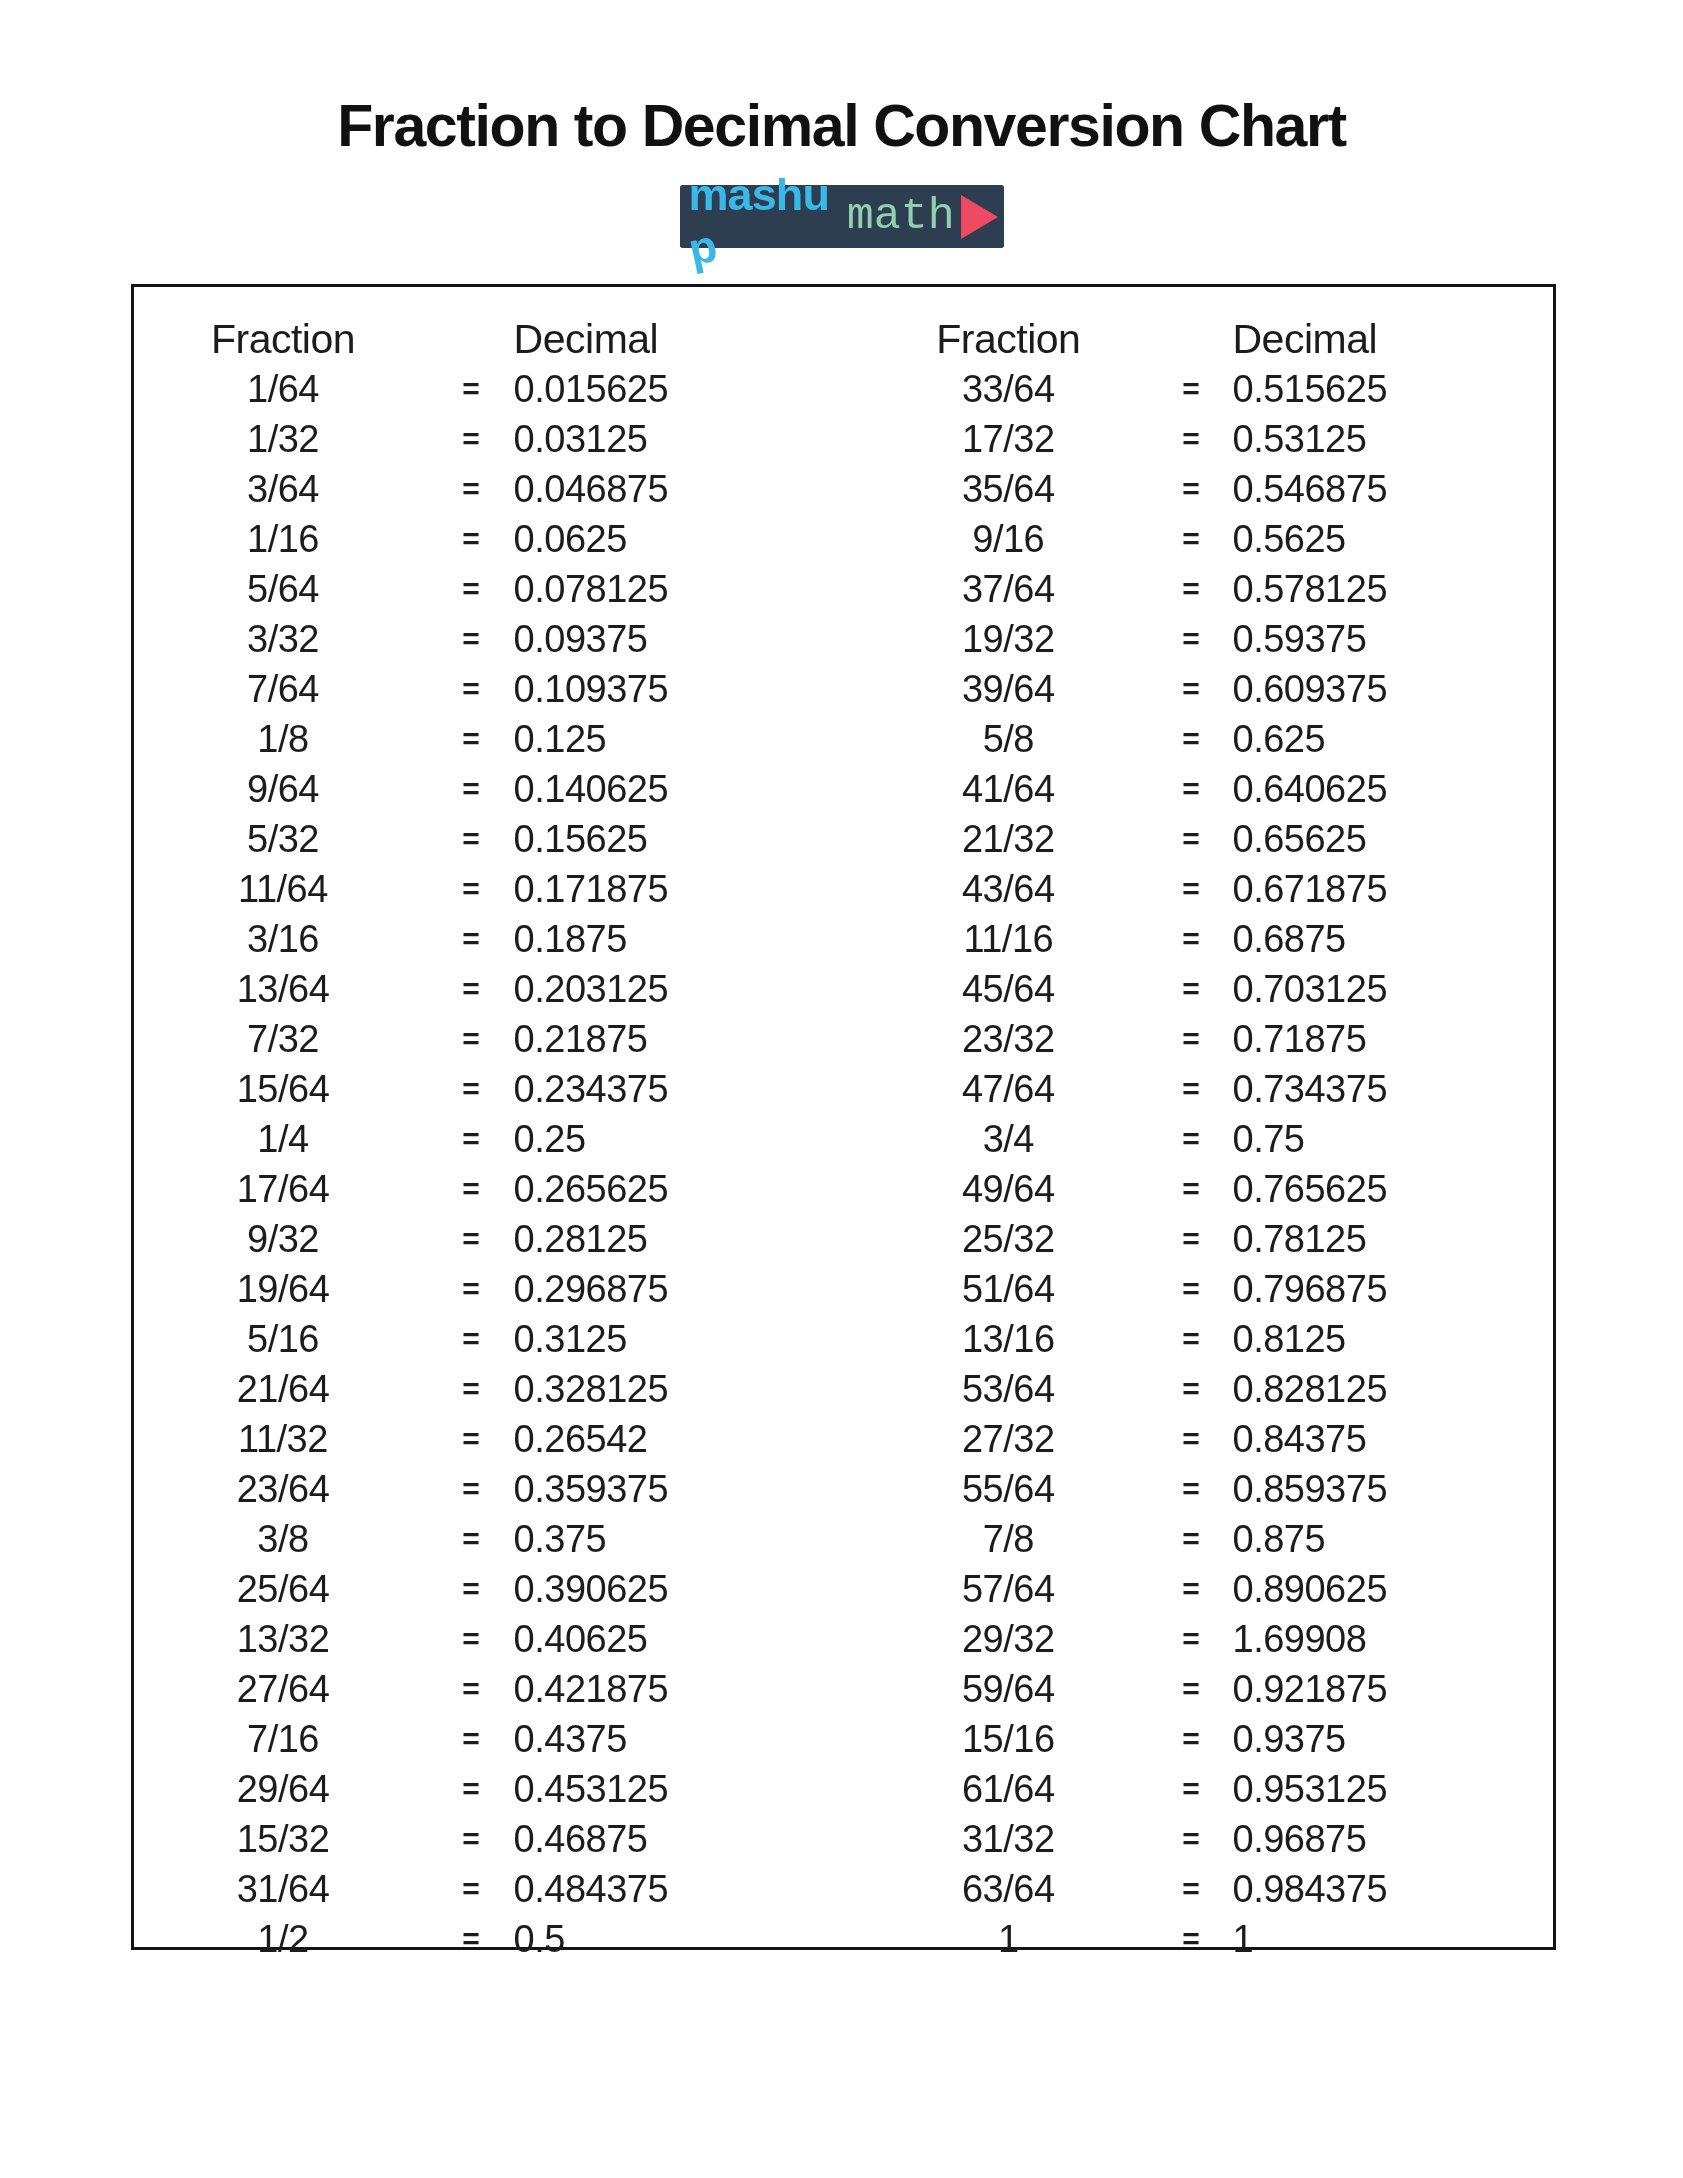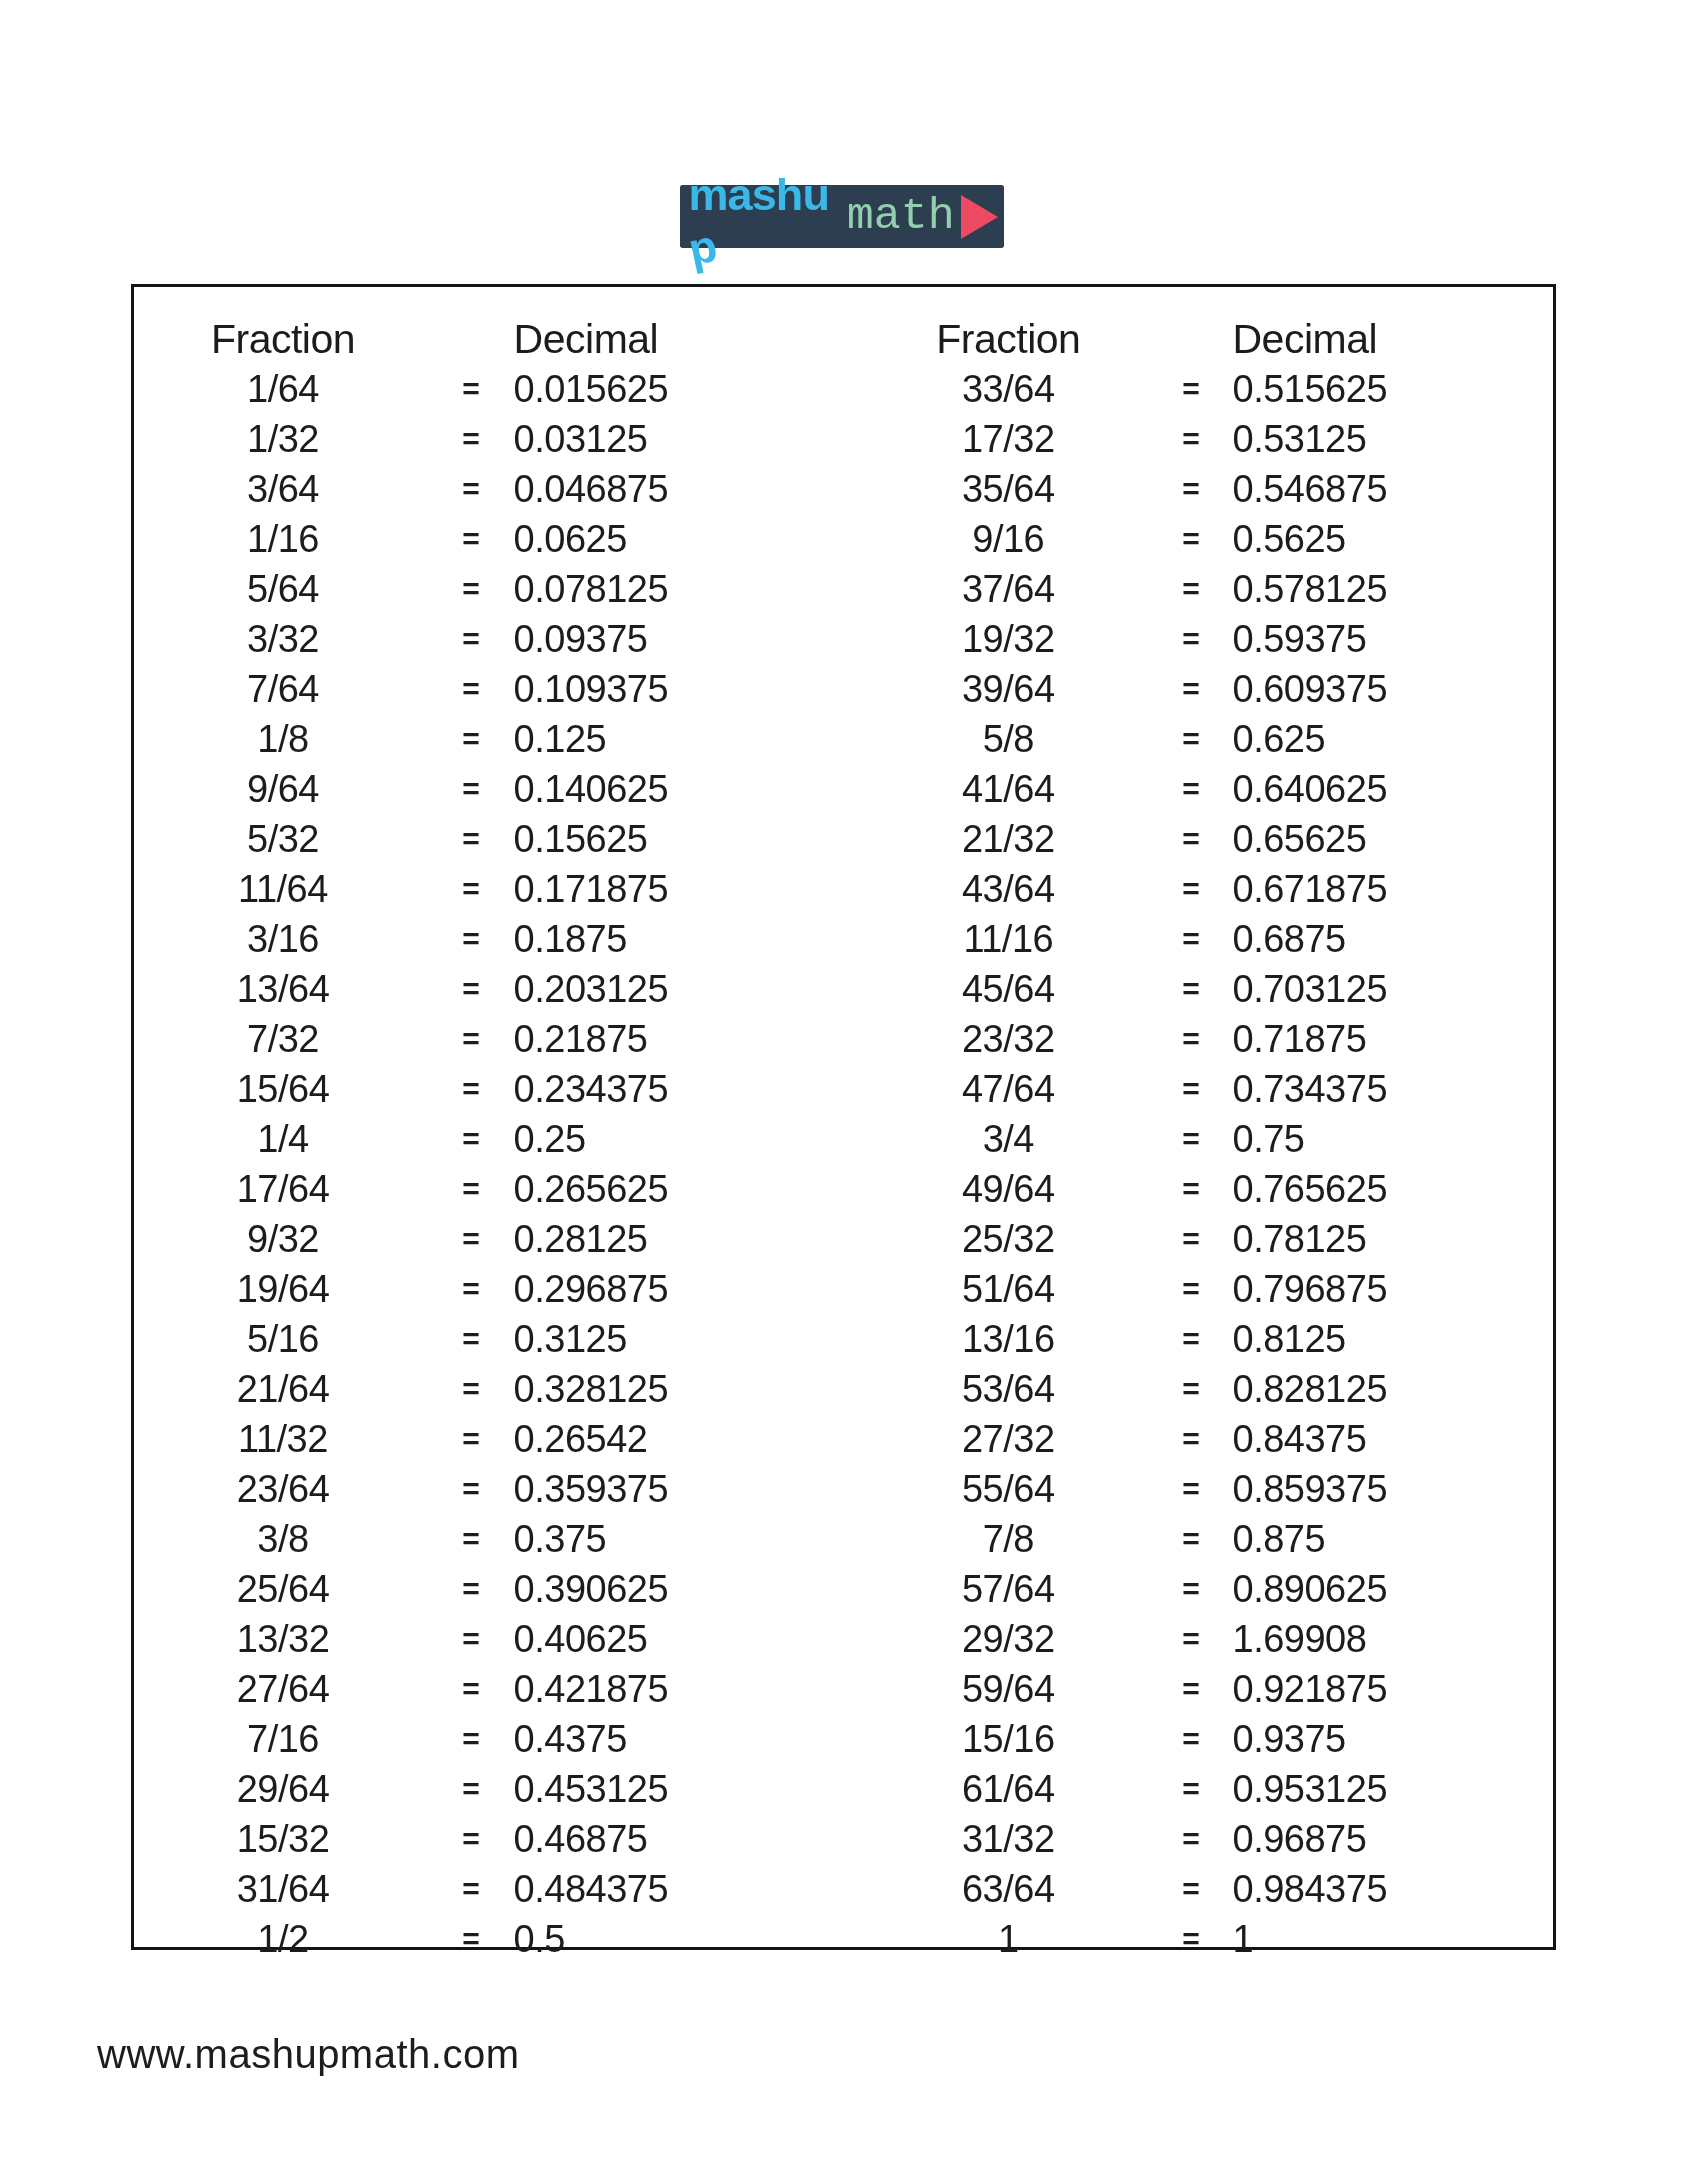--- a/index.html
+++ b/index.html
@@ -109,20 +109,21 @@
     font-weight: 400;
     letter-spacing: 0.5px;
     color: #1d1d1d;
   }
 </style>
 </head>
 <body>
 
 <div class="page">
 
+  <h1 class="title">Fraction to Decimal Conversion Chart</h1>
 
   <div class="logo" style="background: rgb(45, 62, 81);">
     <span class="logo-text-blue" style="color: rgb(58, 184, 232);"><span>mashu</span><span class="logo-p">p</span></span>
     <span class="logo-text-green" style="color: rgb(147, 207, 174);">math</span>
     <span class="logo-triangle" style="border-left-color: rgb(238, 74, 99);"></span>
   </div>
 
   <div class="table">
 
     <section class="half half-left">
@@ -522,16 +523,15 @@
   <div class="row">
     <div class="cell-fraction">1</div>
     <div class="cell-equals">=</div>
     <div class="cell-decimal">1</div>
   </div>
 </div>
     </section>
 
   </div>
 
-  <div class="footer">www.mashupmath.com</div>
 
 </div>
 
 
 </body></html>

